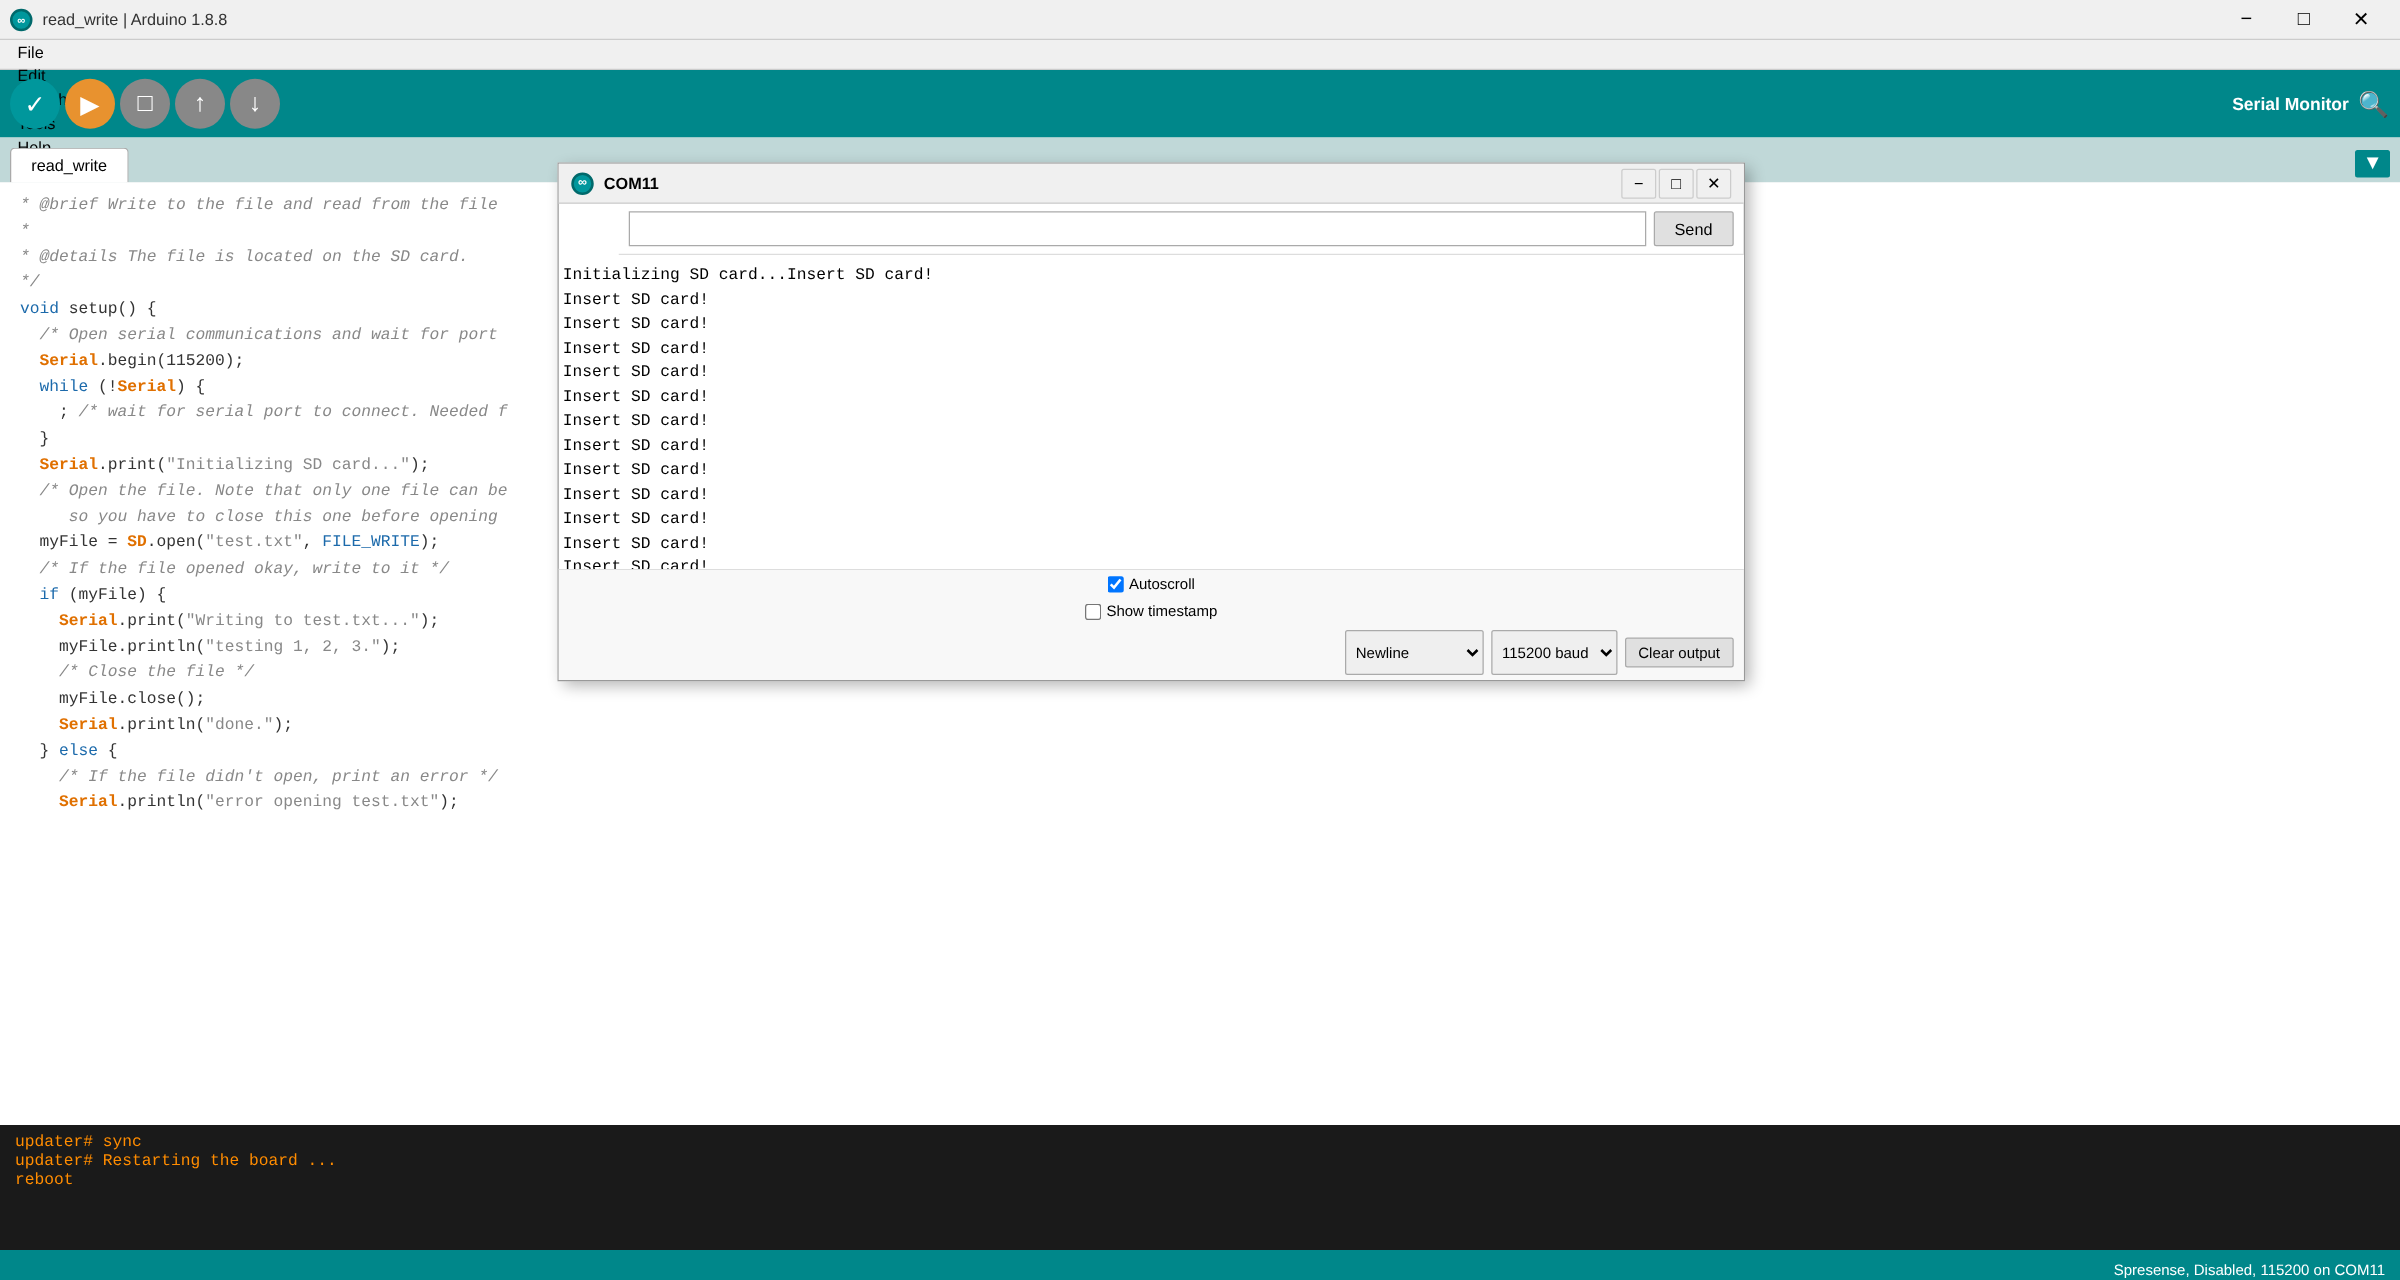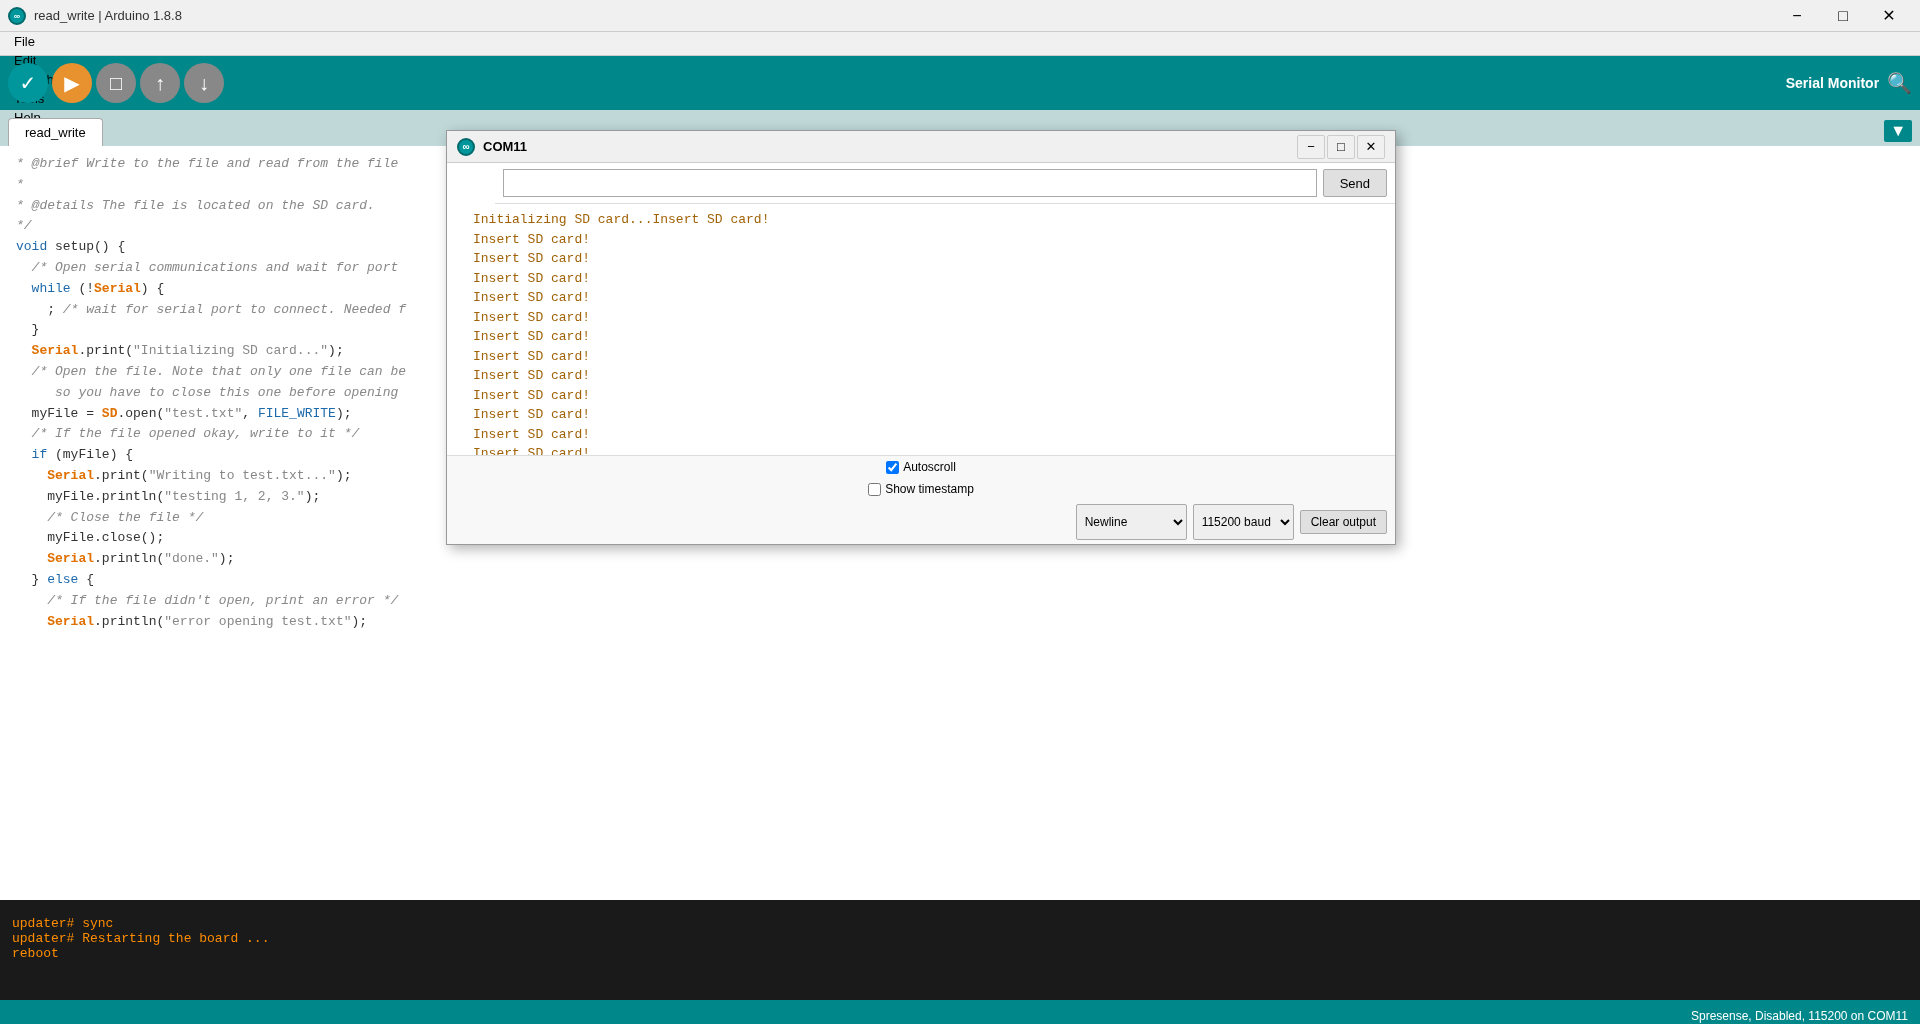--- a/index.html
+++ b/index.html
@@ -117,21 +117,21 @@
     }
     .code-line { white-space: pre; }
     .kw-orange { color: #e07000; font-weight: bold; }
     .kw-blue { color: #1c6aab; }
     .comment { color: #888; font-style: italic; }
 
     
     #console-area {
       background: #1a1a1a;
       height: 100px;
-      padding: 16px 12px;
+      padding: 6px 12px;
       font-family: 'Courier New', monospace;
       font-size: 13px;
       color: #ff8c00;
       overflow: auto;
     }
 
     
     #status-bar {
       background: #00878a;
       height: 24px;
@@ -197,26 +197,26 @@
       height: 28px;
       background: #e0e0e0;
       border: 1px solid #aaa;
       cursor: pointer;
       font-size: 13px;
       border-radius: 2px;
     }
 
     #sm-output {
       flex: 1;
-      padding: 6px 26px;
+      padding: 6px 3px;
       font-family: 'Courier New', monospace;
       font-size: 13px;
       overflow-y: auto;
       background: white;
-      color: #a16207;
+      color: #000000;
       line-height: 1.5;
     }
 
     #sm-footer {
       display: flex;
       align-items: center;
       padding: 4px 8px;
       border-top: 1px solid #ddd;
       background: #f8f8f8;
       gap: 8px;
@@ -304,20 +304,21 @@
 </div>
 
 <div id="main-area">
   <div id="code-editor">
     <div class="code-line"><span class="comment">* @brief Write to the file and read from the file</span></div>
     <div class="code-line"><span class="comment">*</span></div>
     <div class="code-line"><span class="comment">* @details The file is located on the SD card.</span></div>
     <div class="code-line"><span class="comment">*/</span></div>
     <div class="code-line"><span class="kw-blue">void</span> setup() {</div>
     <div class="code-line">  <span class="comment">/* Open serial communications and wait for port</span></div>
+    <div class="code-line">  <span class="kw-orange">Serial</span>.begin(115200);</div>
     <div class="code-line">  <span class="kw-blue">while</span> (!<span class="kw-orange">Serial</span>) {</div>
     <div class="code-line">    ; <span class="comment">/* wait for serial port to connect. Needed f</span></div>
     <div class="code-line">  }</div>
     <div class="code-line"></div>
     <div class="code-line">  <span class="kw-orange">Serial</span>.print(<span style="color:#888">"Initializing SD card..."</span>);</div>
     <div class="code-line"></div>
     <div class="code-line">  <span class="comment">/* Open the file. Note that only one file can be</span></div>
     <div class="code-line">     <span class="comment">so you have to close this one before opening</span></div>
     <div class="code-line">  myFile = <span class="kw-orange">SD</span>.open(<span style="color:#888">"test.txt"</span>, <span class="kw-blue">FILE_WRITE</span>);</div>
     <div class="code-line"></div>

